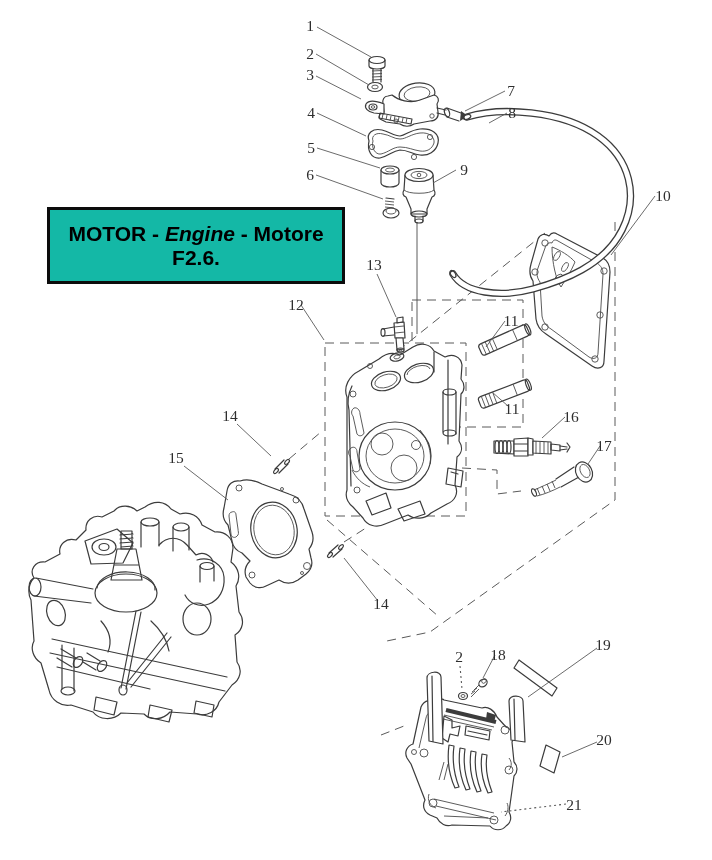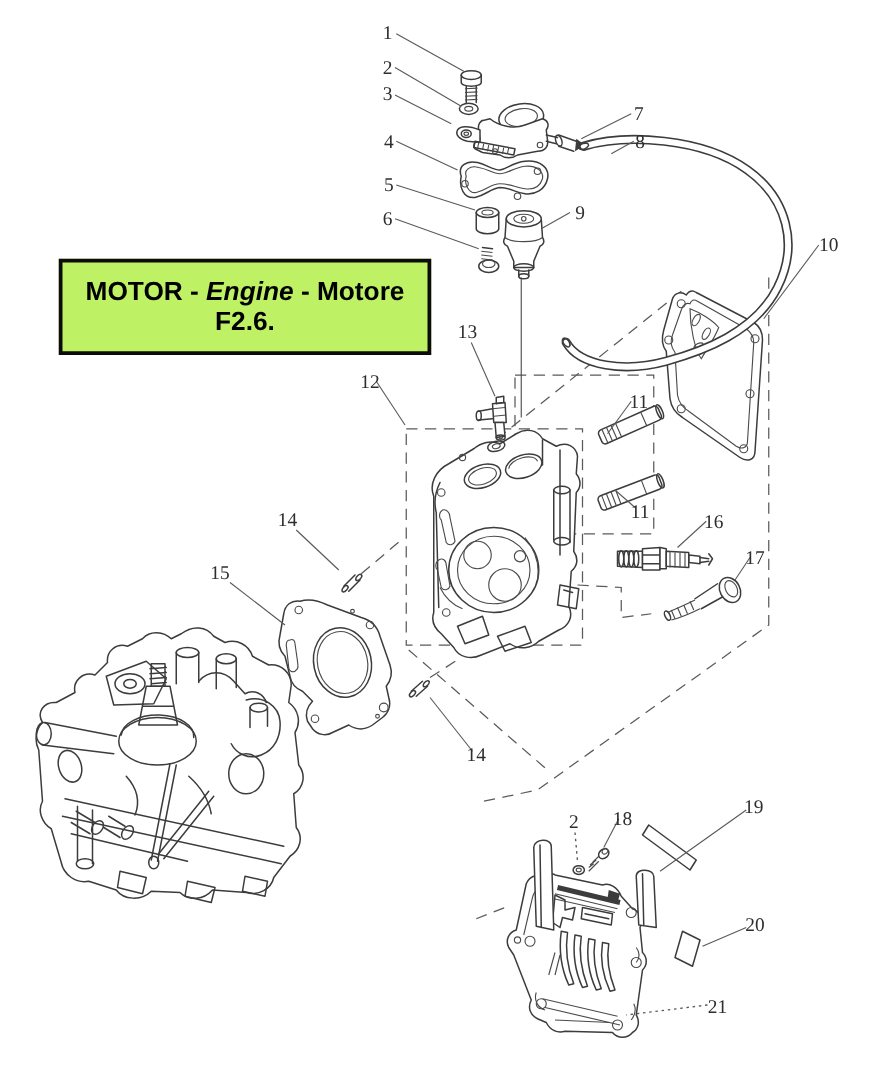--- a/index.html
+++ b/index.html
@@ -9,21 +9,21 @@
   svg *{vector-effect:non-scaling-stroke;}
   .ln{fill:none;stroke:#3c3c3c;stroke-width:1.2;stroke-linecap:round;stroke-linejoin:round;}
   .lnw{fill:#ffffff;stroke:#3c3c3c;stroke-width:1.2;stroke-linecap:round;stroke-linejoin:round;}
   .thin{fill:none;stroke:#4a4a4a;stroke-width:0.9;}
   .leader{fill:none;stroke:#5a5a5a;stroke-width:0.9;}
   .dash{fill:none;stroke:#5a5a5a;stroke-width:1;stroke-dasharray:9 6;}
   .dots{fill:none;stroke:#5a5a5a;stroke-width:1.1;stroke-dasharray:2 3;}
   .dark{fill:#3c3c3c;stroke:none;}
   .callout{font-family:"Liberation Serif","DejaVu Serif",serif;font-size:15.5px;fill:#2e2e2e;}
   #title-box{position:absolute;left:47px;top:207px;width:292px;height:71px;
-             border:3px solid #0c0c0c;background:#bef264;display:flex;flex-direction:column;
+             border:3px solid #0c0c0c;background:#14b8a6;display:flex;flex-direction:column;
              justify-content:center;align-items:center;color:#000;}
   #title-box .l1{font-size:21px;font-weight:bold;white-space:pre;}
   #title-box .l1 .it{font-style:italic;}
   #title-box .l2{font-size:21px;font-weight:bold;margin-top:0;}
 </style>
 </head>
 <body>
 
 <div id="page">
 <svg width="712" height="860" viewBox="0 0 712 860">

